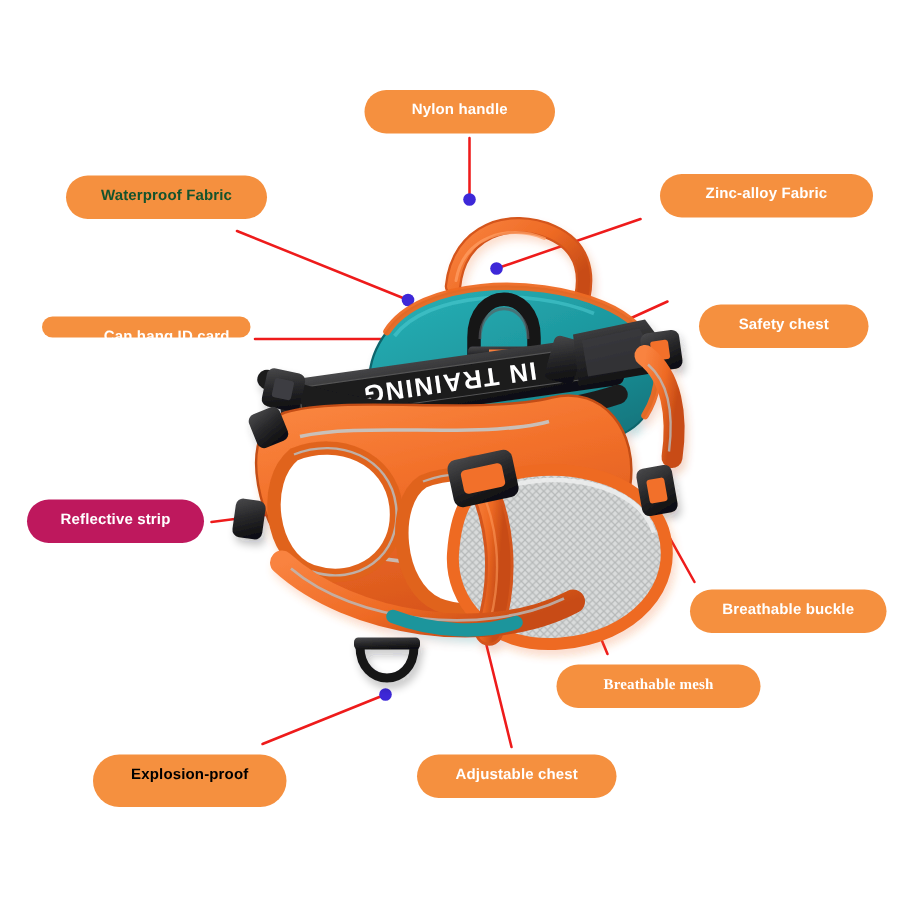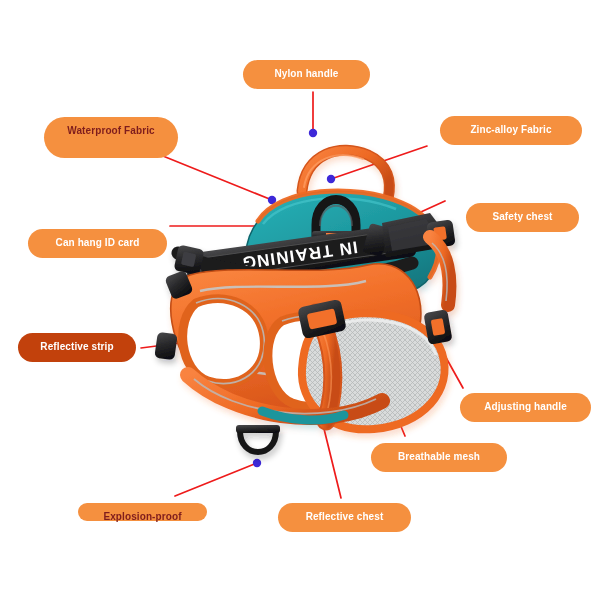--- a/index.html
+++ b/index.html
@@ -217,24 +217,24 @@
         <circle cx="236" cy="283" r="4.2" fill="#3d28d8"></circle>
         <circle cx="435" cy="338" r="4.2" fill="#3d28d8"></circle>
         <circle cx="374" cy="362" r="4.2" fill="#3d28d8"></circle>
         <circle cx="314" cy="388" r="4.2" fill="#3d28d8"></circle>
         <circle cx="257" cy="463" r="4.2" fill="#3d28d8"></circle>
       </g>
   </svg>
 
   <div id="pill-layer">
       <div class="pill" style="left: 243px; top: 60px; width: 127px; height: 29px; line-height: 16px; background: rgb(245, 144, 63); color: rgb(255, 255, 255);">Nylon handle</div>
-      <div class="pill" style="left: 44px; top: 117px; width: 134px; height: 41px; line-height: 16px; background: rgb(245, 144, 63); color: #7f1d1d;">Waterproof Fabric</div>
+      <div class="pill" style="left: 44px; top: 117px; width: 134px; height: 29px; line-height: 16px; background: rgb(245, 144, 63); color: #14532d;">Waterproof Fabric</div>
       <div class="pill" style="left: 440px; top: 116px; width: 142px; height: 29px; line-height: 16px; background: rgb(245, 144, 63); color: rgb(255, 255, 255);">Zinc-alloy Fabric</div>
-      <div class="pill" style="left: 28px; top: 229px; width: 139px; height: 29px; line-height: 16px; background: rgb(245, 144, 63); color: rgb(255, 255, 255);">Can hang ID card</div>
+      <div class="pill" style="left: 28px; top: 211px; width: 139px; height: 14px; line-height: 16px; background: rgb(245, 144, 63); color: rgb(255, 255, 255); text-align: right;">Can hang ID card</div>
       <div class="pill" style="left: 466px; top: 203px; width: 113px; height: 29px; line-height: 16px; background: rgb(245, 144, 63); color: rgb(255, 255, 255);">Safety chest</div>
-      <div class="pill" style="left: 18px; top: 333px; width: 118px; height: 29px; line-height: 16px; background: #c2410c; color: rgb(255, 255, 255);">Reflective strip</div>
-      <div class="pill" style="left: 460px; top: 393px; width: 131px; height: 29px; line-height: 16px; background: rgb(245, 144, 63); color: rgb(255, 255, 255);">Adjusting handle</div>
-      <div class="pill" style="left: 371px; top: 443px; width: 136px; height: 29px; line-height: 16px; background: rgb(245, 144, 63); color: rgb(255, 255, 255);">Breathable mesh</div>
-      <div class="pill" style="left: 278px; top: 503px; width: 133px; height: 29px; line-height: 16px; background: rgb(245, 144, 63); color: rgb(255, 255, 255);">Reflective chest</div>
-      <div class="pill" style="left: 78px; top: 503px; width: 129px; height: 18px; line-height: 16px; background: rgb(245, 144, 63); color: #7f1d1d;">Explosion-proof</div>
+      <div class="pill" style="left: 18px; top: 333px; width: 118px; height: 29px; line-height: 16px; background: #be185d; color: rgb(255, 255, 255);">Reflective strip</div>
+      <div class="pill" style="left: 460px; top: 393px; width: 131px; height: 29px; line-height: 16px; background: rgb(245, 144, 63); color: rgb(255, 255, 255);">Breathable buckle</div>
+      <div class="pill" style="left: 371px; top: 443px; width: 136px; height: 29px; line-height: 16px; background: rgb(245, 144, 63); color: rgb(255, 255, 255); font-family: Liberation Serif, serif;">Breathable mesh</div>
+      <div class="pill" style="left: 278px; top: 503px; width: 133px; height: 29px; line-height: 16px; background: rgb(245, 144, 63); color: rgb(255, 255, 255);">Adjustable chest</div>
+      <div class="pill" style="left: 62px; top: 503px; width: 129px; height: 35px; line-height: 16px; background: rgb(245, 144, 63); color: #000000;">Explosion-proof</div>
     </div>
 
 </div>
 
 </body></html>

